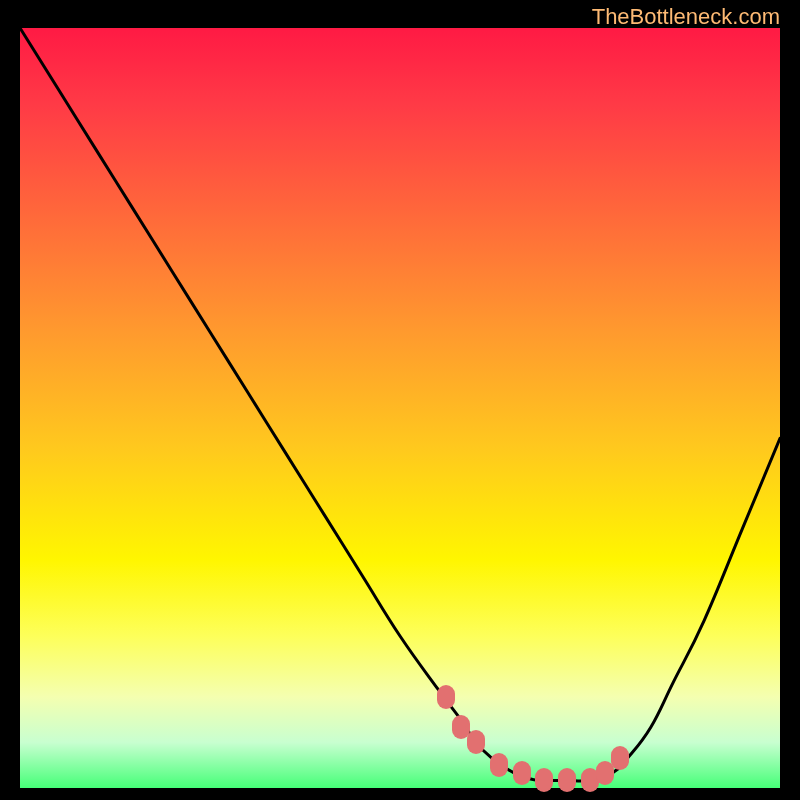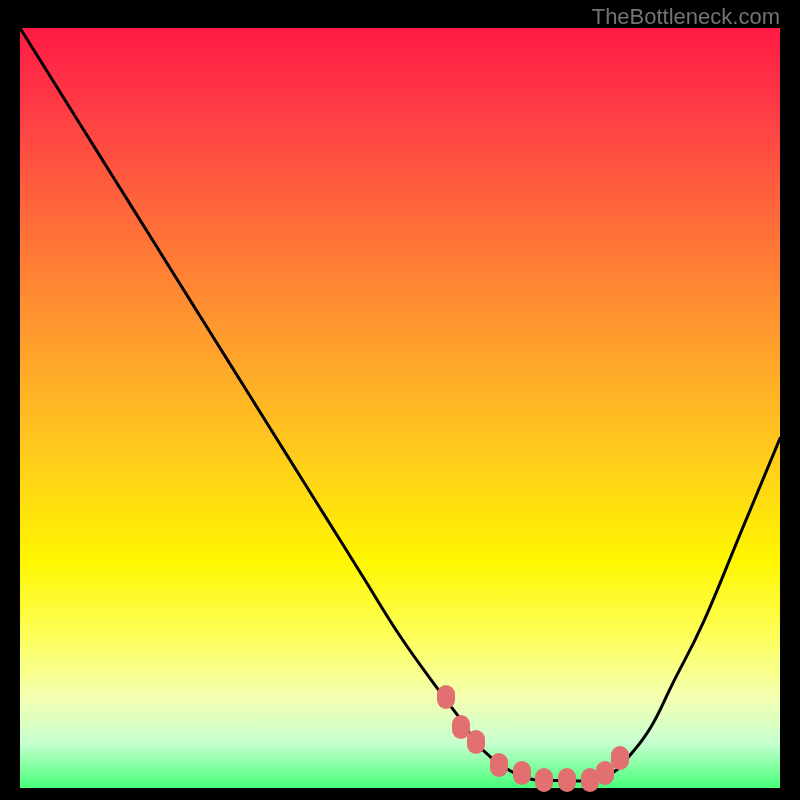--- a/index.html
+++ b/index.html
@@ -8,21 +8,21 @@
     height: 800px;
     background: #000;
     position: relative;
     font-family: Arial, sans-serif;
     overflow: hidden;
   }
   .attribution {
     position: absolute;
     top: 4px;
     right: 20px;
-    color: #737373;
+    color: #fdba74;
     font-size: 22px;
     font-weight: 500;
     z-index: 10;
   }
   .frame {
     position: absolute;
     left: 20px;
     top: 28px;
     width: 760px;
     height: 760px;

